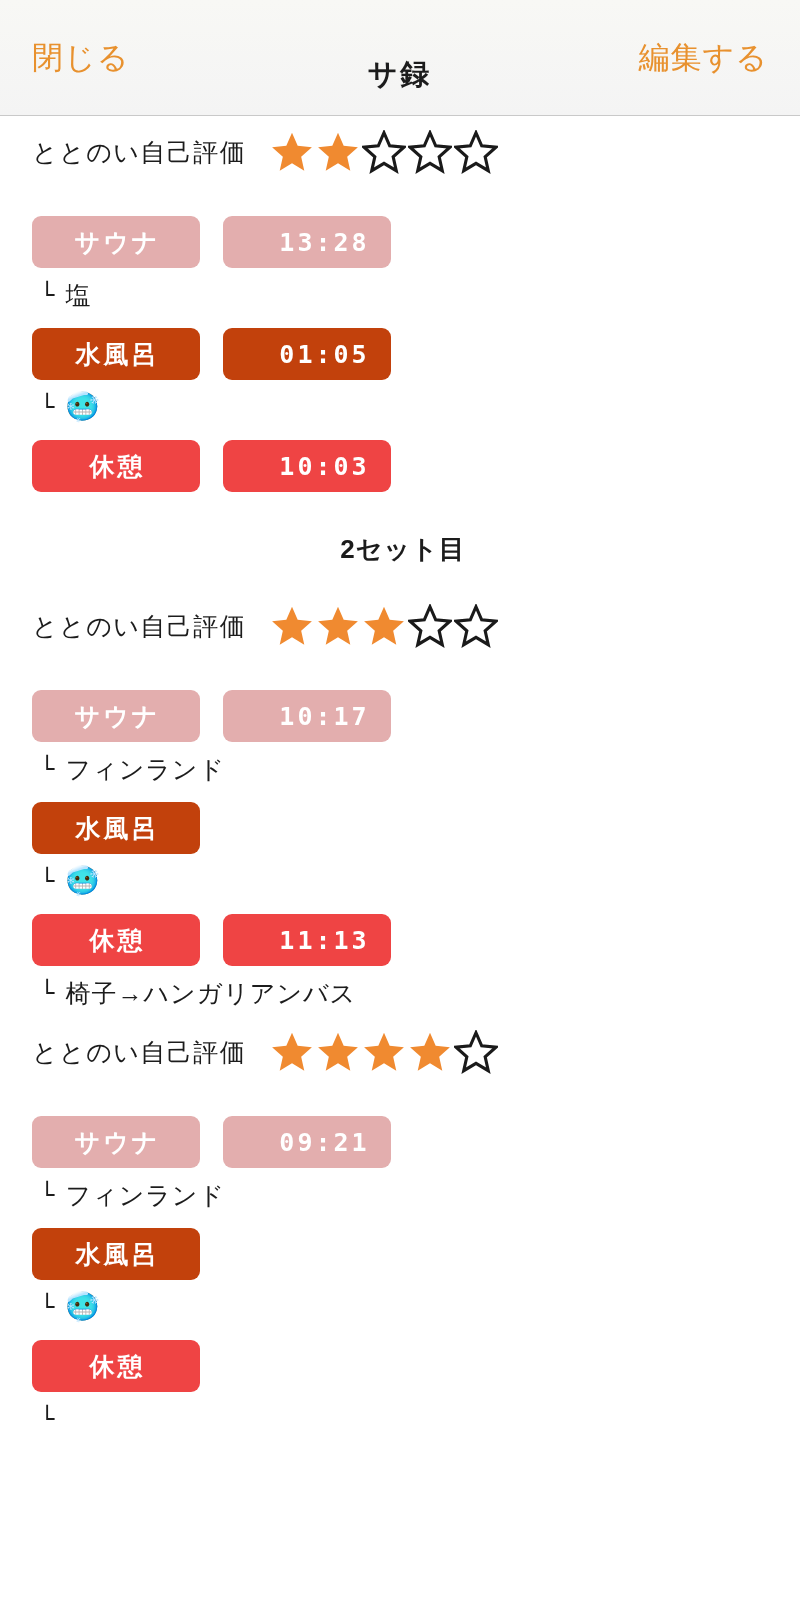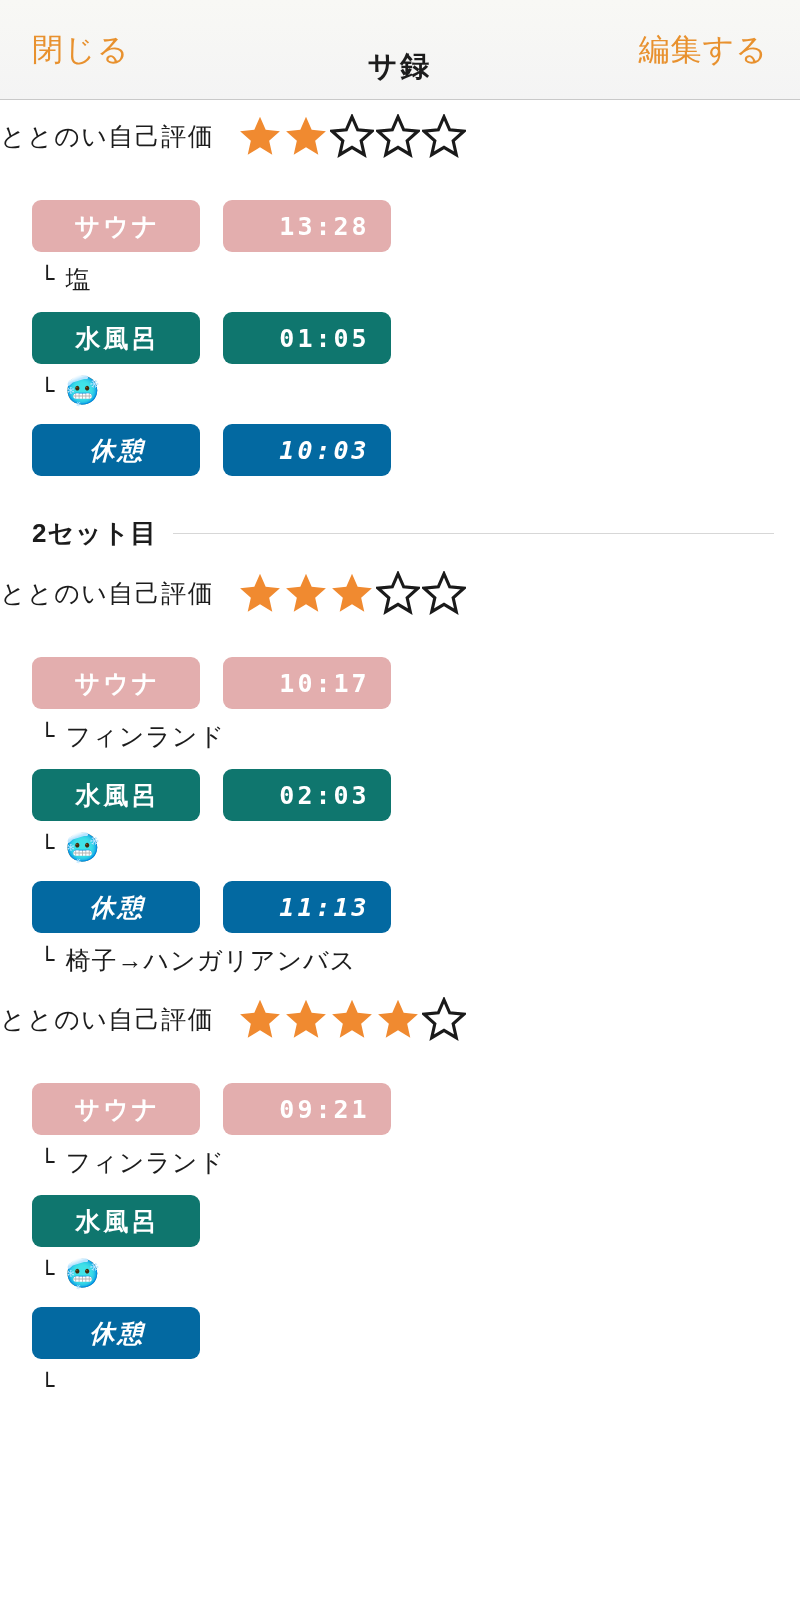--- a/index.html
+++ b/index.html
@@ -12,21 +12,21 @@
     height: 1609px;
     overflow: hidden;
     font-family: "Liberation Sans", "DejaVu Sans", sans-serif;
     color: #1a1a1a;
     -webkit-font-smoothing: antialiased;
   }
 
   
   .navbar {
     position: relative;
-    height: 100px;
+    height: 116px;
     box-sizing: border-box;
     background: linear-gradient(180deg, #f8f8f5 0%, #f4f4f4 100%);
     border-bottom: 1px solid #c9c9c9;
     display: flex;
     align-items: center;
     justify-content: space-between;
     padding: 0 32px;
   }
   .nav-btn {
     font-size: 31px;
@@ -57,39 +57,41 @@
   .set-block { }
 
   
   .set-heading {
     display: flex;
     align-items: center;
     gap: 16px;
     padding: 0 26px 0 32px;
     margin-top: 40px;
     margin-bottom: 6px;
+    flex-direction: column;
   }
   .set-heading-label {
     font-size: 26px;
     font-weight: bold;
     color: #1c1c1c;
     letter-spacing: 1px;
     white-space: nowrap;
   }
   .set-heading-rule {
     flex: 1 1 auto;
     height: 1px;
     background: #d7d7d7;
   }
 
   
   .rating-row {
     display: flex;
     align-items: center;
     height: 72px;
+    padding-left: 32px;
   }
   .rating-label {
     font-size: 25px;
     color: #1c1c1c;
     letter-spacing: 1.5px;
     white-space: nowrap;
   }
   .stars {
     display: flex;
     align-items: center;
@@ -129,22 +131,22 @@
   .chip-time {
     width: 168px;
     font-family: "DejaVu Sans Mono", "Liberation Mono", monospace;
     font-size: 25px;
     font-weight: bold;
     letter-spacing: 3px;
     text-indent: 3px;
     padding-left: 32px;
   }
   .chip.sauna  { background: #e3aeae; }
-  .chip.mizu   { background: #0f766e; border-radius: 9px; }
-  .chip.kyukei { background: #0369a1; font-style: italic; }
+  .chip.mizu   { background: #c2410c; border-radius: 9px; }
+  .chip.kyukei { background: #ef4444; }
 
   
   .note-row {
     display: flex;
     align-items: center;
     padding-left: 40px;
     min-height: 46px;
     font-size: 25px;
     color: #1c1c1c;
     letter-spacing: 1px;
@@ -243,21 +245,20 @@
       <div class="timer-row">
         <span class="chip chip-label sauna">サウナ</span>
         <span class="chip chip-time sauna">10:17</span>
       </div>
       <div class="note-row">
         <span class="note-bracket">└</span>
         <span class="note-text">フィンランド</span>
       </div>
       <div class="timer-row">
         <span class="chip chip-label mizu">水風呂</span>
-        <span class="chip chip-time mizu">02:03</span>
       </div>
       <div class="note-row">
         <span class="note-bracket">└</span>
         <span class="note-emoji">🥶</span>
       </div>
       <div class="timer-row">
         <span class="chip chip-label kyukei">休憩</span>
         <span class="chip chip-time kyukei">11:13</span>
       </div>
       <div class="note-row">

